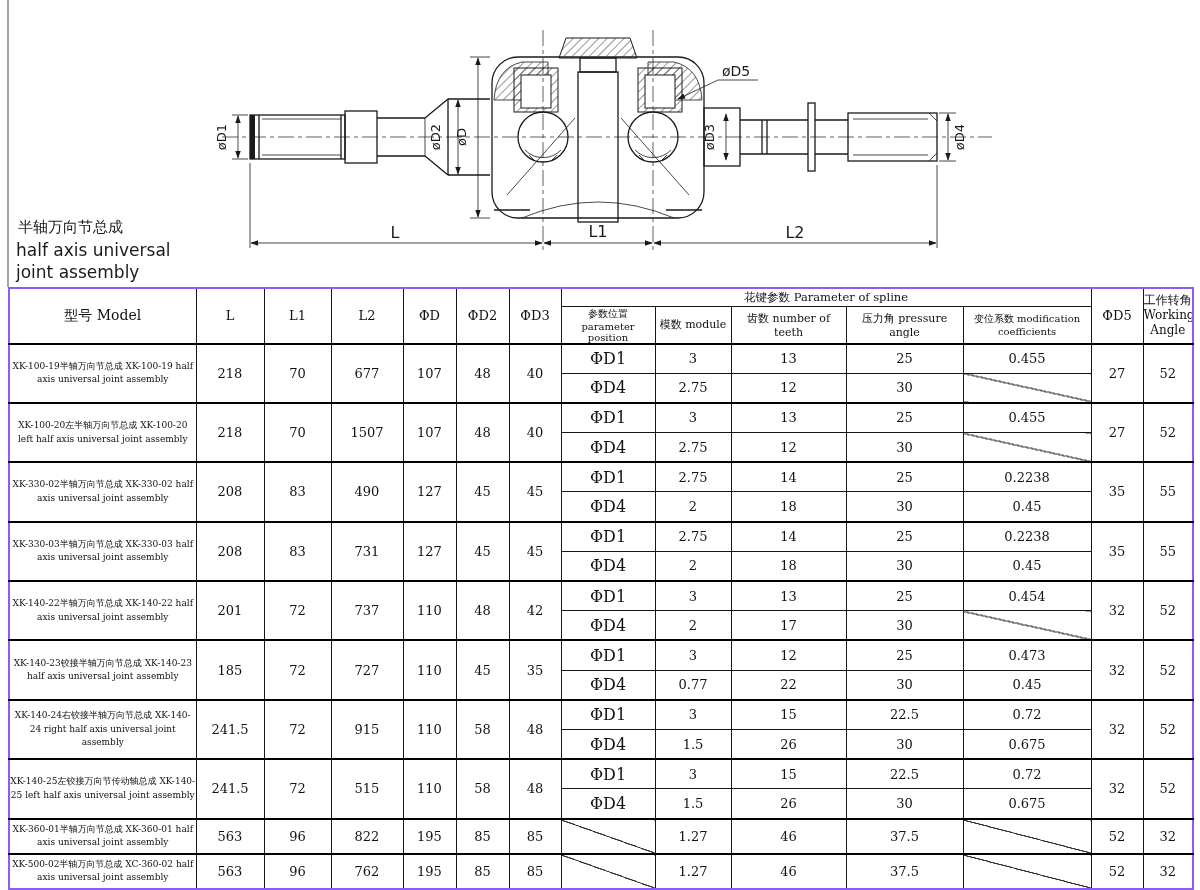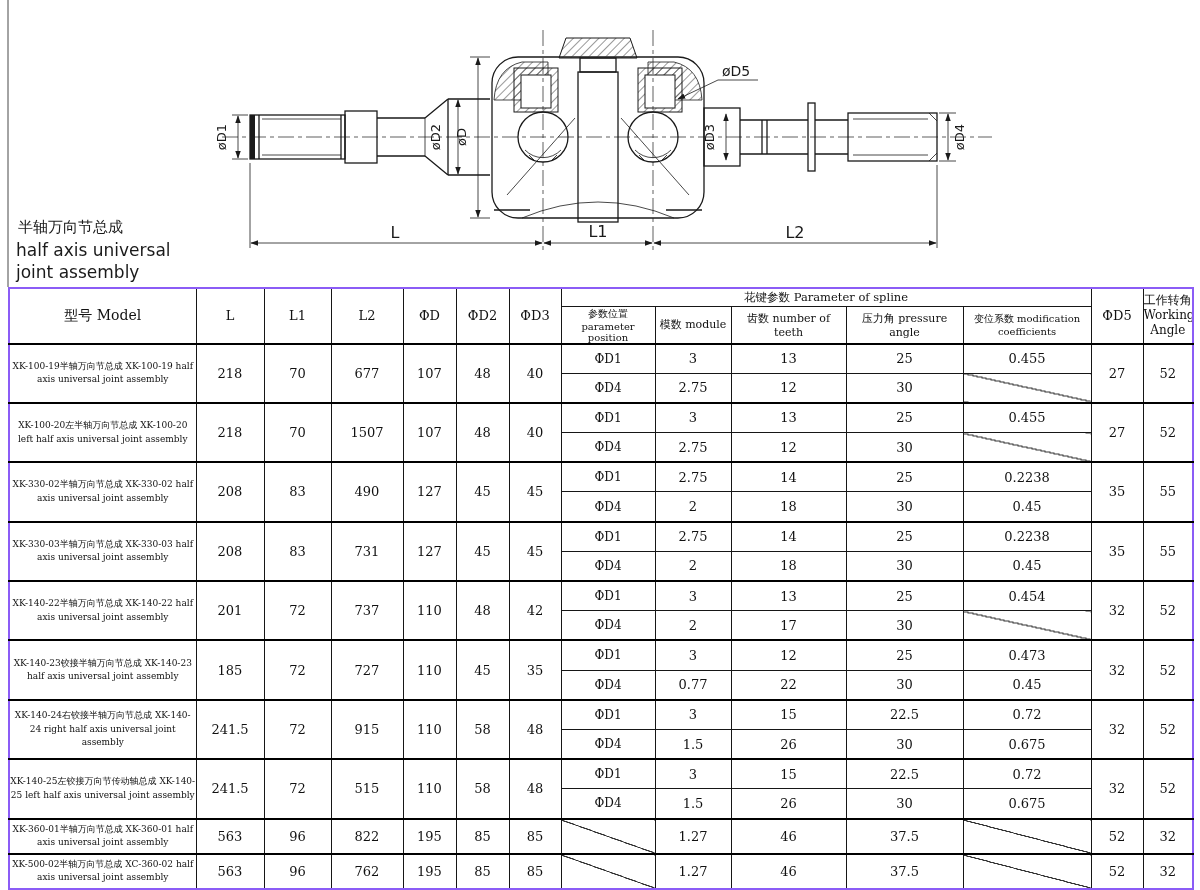--- a/index.html
+++ b/index.html
@@ -34,21 +34,21 @@
   #spec-table tbody tr.single{height:35px;}
   #spec-table tbody tr.group-start>td{border-top:2px solid #000;}
   .hdr-model{font-size:14px;}
   .hdr-dim{font-size:13px;}
   .hdr-spline{font-size:11.5px;}
   .hdr-tiny{font-size:10px;}
   .hdr-mid{font-size:11px;}
   .hdr-angle{font-size:12px;line-height:1.25;}
   td.model{font-size:9px;line-height:1.5;padding:0 4px;}
   td.num{font-size:13px;}
-  td.pos{font-size:12px;}
+  td.pos{font-size:16px;}
   td.diag{
     background-image:linear-gradient(to bottom left,
       transparent calc(50% - 0.6px),#333 calc(50% - 0.6px),
       #333 calc(50% + 0.6px),transparent calc(50% + 0.6px));
   }
 </style>
 </head>
 <body>
 
 <svg id="drawing" width="1200" height="287" viewBox="0 0 1200 287">

